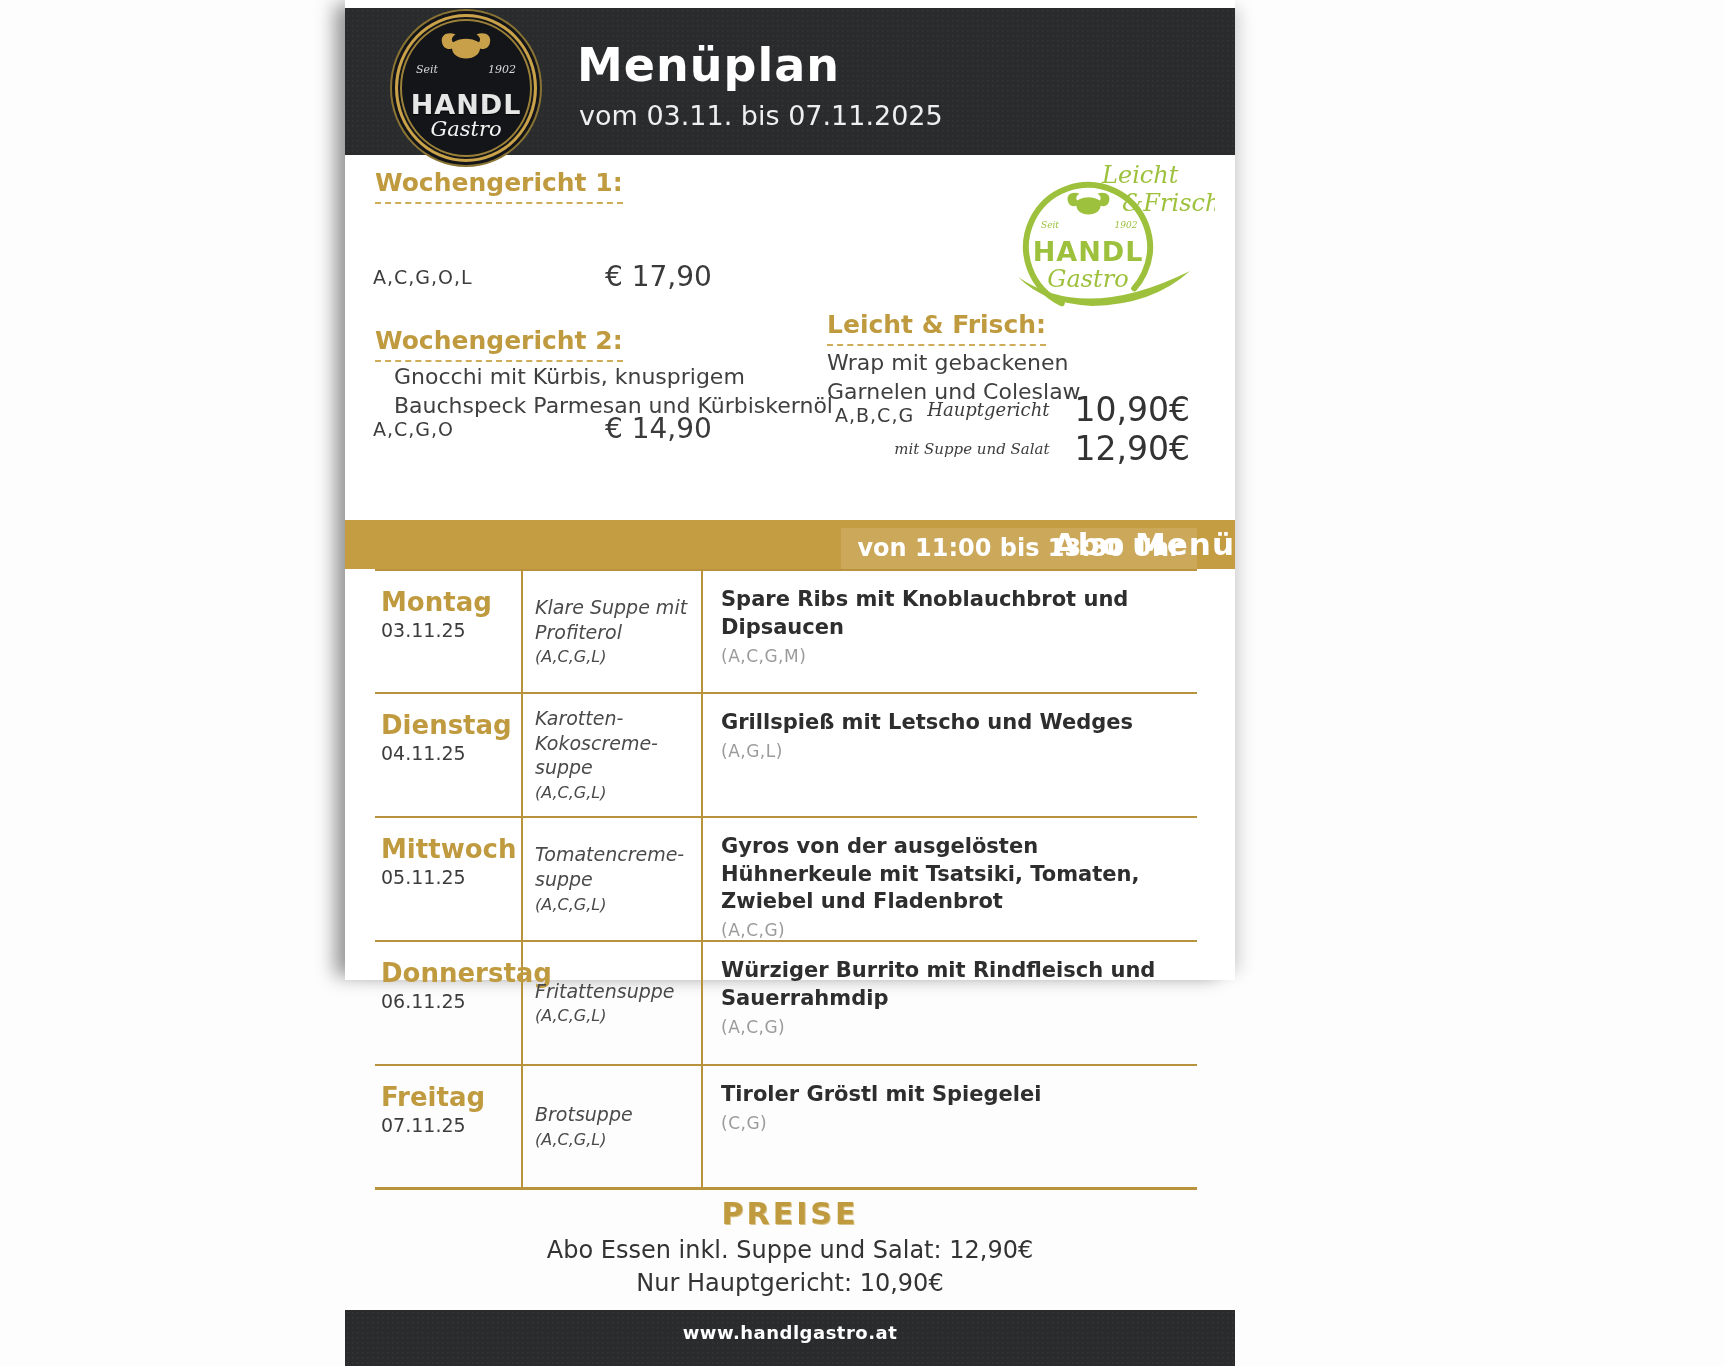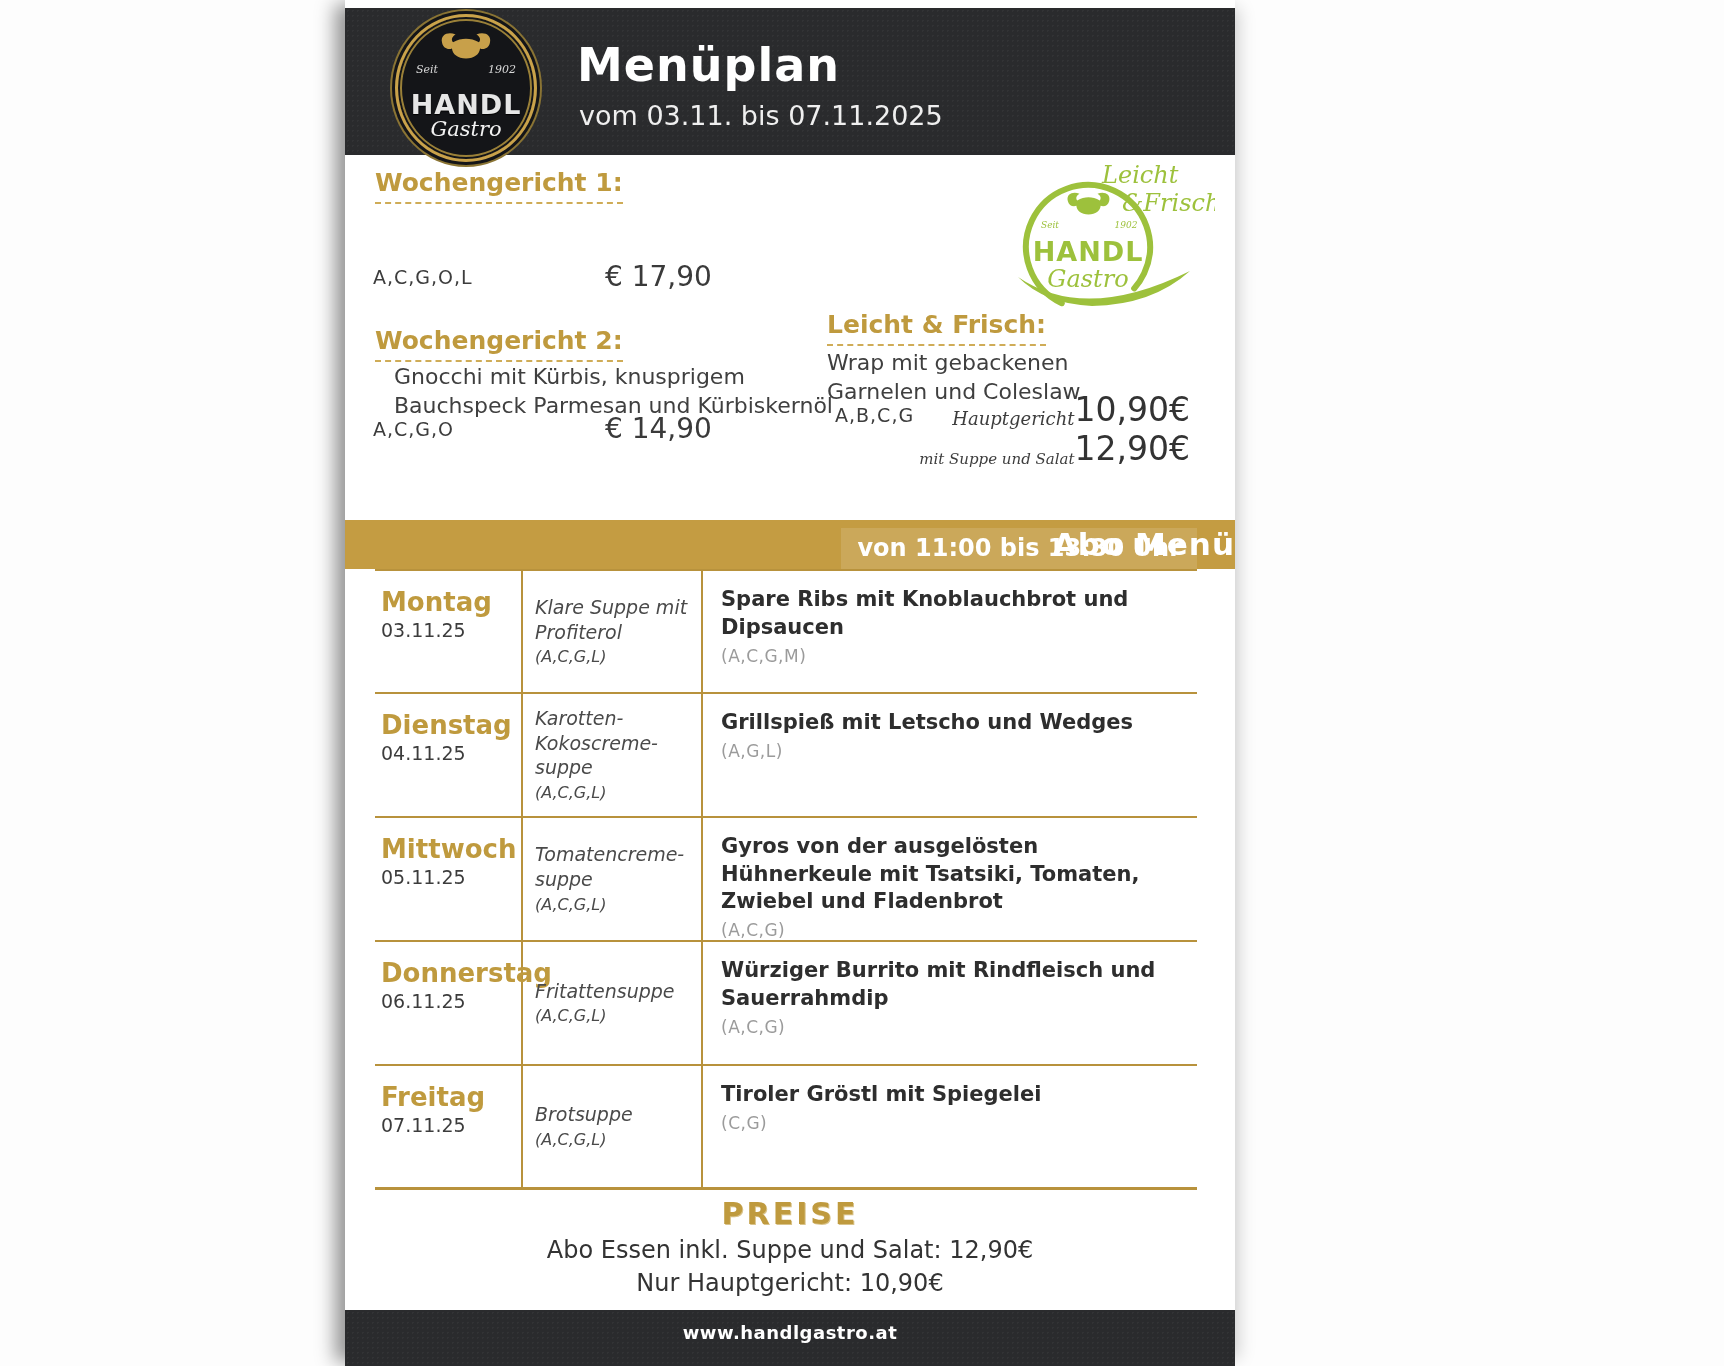--- a/index.html
+++ b/index.html
@@ -2,21 +2,21 @@
 <html><head>
 <meta charset="utf-8">
 <style>
   html,body{margin:0;padding:0;}
   body{
     width:1724px;height:1366px;position:relative;overflow:hidden;
     background:#fdfdfd;
     font-family:"DejaVu Sans","Liberation Sans",sans-serif;
   }
   .paper{
-    position:absolute;left:345px;top:0;width:890px;height:1366px;background:#ffffff;
+    position:absolute;left:345px;top:0;width:890px;height:980px;background:#ffffff;
     box-shadow:-14px 0 18px -4px rgba(0,0,0,.42), 12px 0 16px -8px rgba(0,0,0,.18);
   }
   
   .header{position:absolute;left:0;top:8px;width:890px;height:147px;background:#2a2b2d;
     background-image:radial-gradient(rgba(255,255,255,.04) 1px, transparent 1px);background-size:5px 5px;}
   .logo-badge{position:absolute;left:50px;top:6px;width:136px;height:142px;border-radius:50%;
     background:#141518;border:3px solid #c9a24a;
     box-shadow:0 0 0 3px #141518,0 0 0 5px #8a7434, inset 0 0 0 2px #141518, inset 0 0 0 4px #9a8038;
     display:flex;flex-direction:column;align-items:center;}
   .logo-badge svg{margin-top:14px;}
@@ -38,21 +38,21 @@
   .wg1-heading{left:30px;top:168px;}
   .wg1-desc{left:28px;top:206px;width:485px;}
   .wg1-meta{left:28px;top:266px;width:420px;}
   .wg2-heading{left:30px;top:326px;}
   .wg2-desc{left:28px;top:362px;width:485px;margin-left:21px;}
   .wg2-meta{left:28px;top:418px;width:420px;}
   .lf-heading{left:482px;top:310px;}
   .lf-desc{left:482px;top:348px;width:330px;}
   .lf-allerg{position:absolute;left:490px;top:404px;font-size:19px;color:#3d3d3d;letter-spacing:1px;}
   .lf-prices{position:absolute;right:45px;top:390px;text-align:right;}
-  .lf-price-row{display:flex;justify-content:flex-end;align-items:flex-end;gap:0;}
+  .lf-price-row{display:flex;justify-content:flex-end;align-items:center;gap:25px;}
   .lf-price-label{font-style:italic;font-size:18px;color:#3d3d3d;font-family:"DejaVu Serif",serif;}
   .lf-price-row.small .lf-price-label{font-size:15px;}
   .lf-price-value{font-size:33px;color:#333;}
   .leicht-badge{position:absolute;left:655px;top:155px;}
   
   .abo-bar{position:absolute;left:0;top:520px;width:890px;height:49px;background:#c49c42;}
   .abo-title{position:absolute;left:0;top:6px;width:890px;text-align:right;color:#fff;
     font-size:31px;font-weight:800;letter-spacing:1px;}
   .abo-time{position:absolute;right:38px;bottom:0;color:#fff;font-size:24px;font-weight:700;
     background:rgba(255,255,255,.13);padding:6px 16px 7px;}

